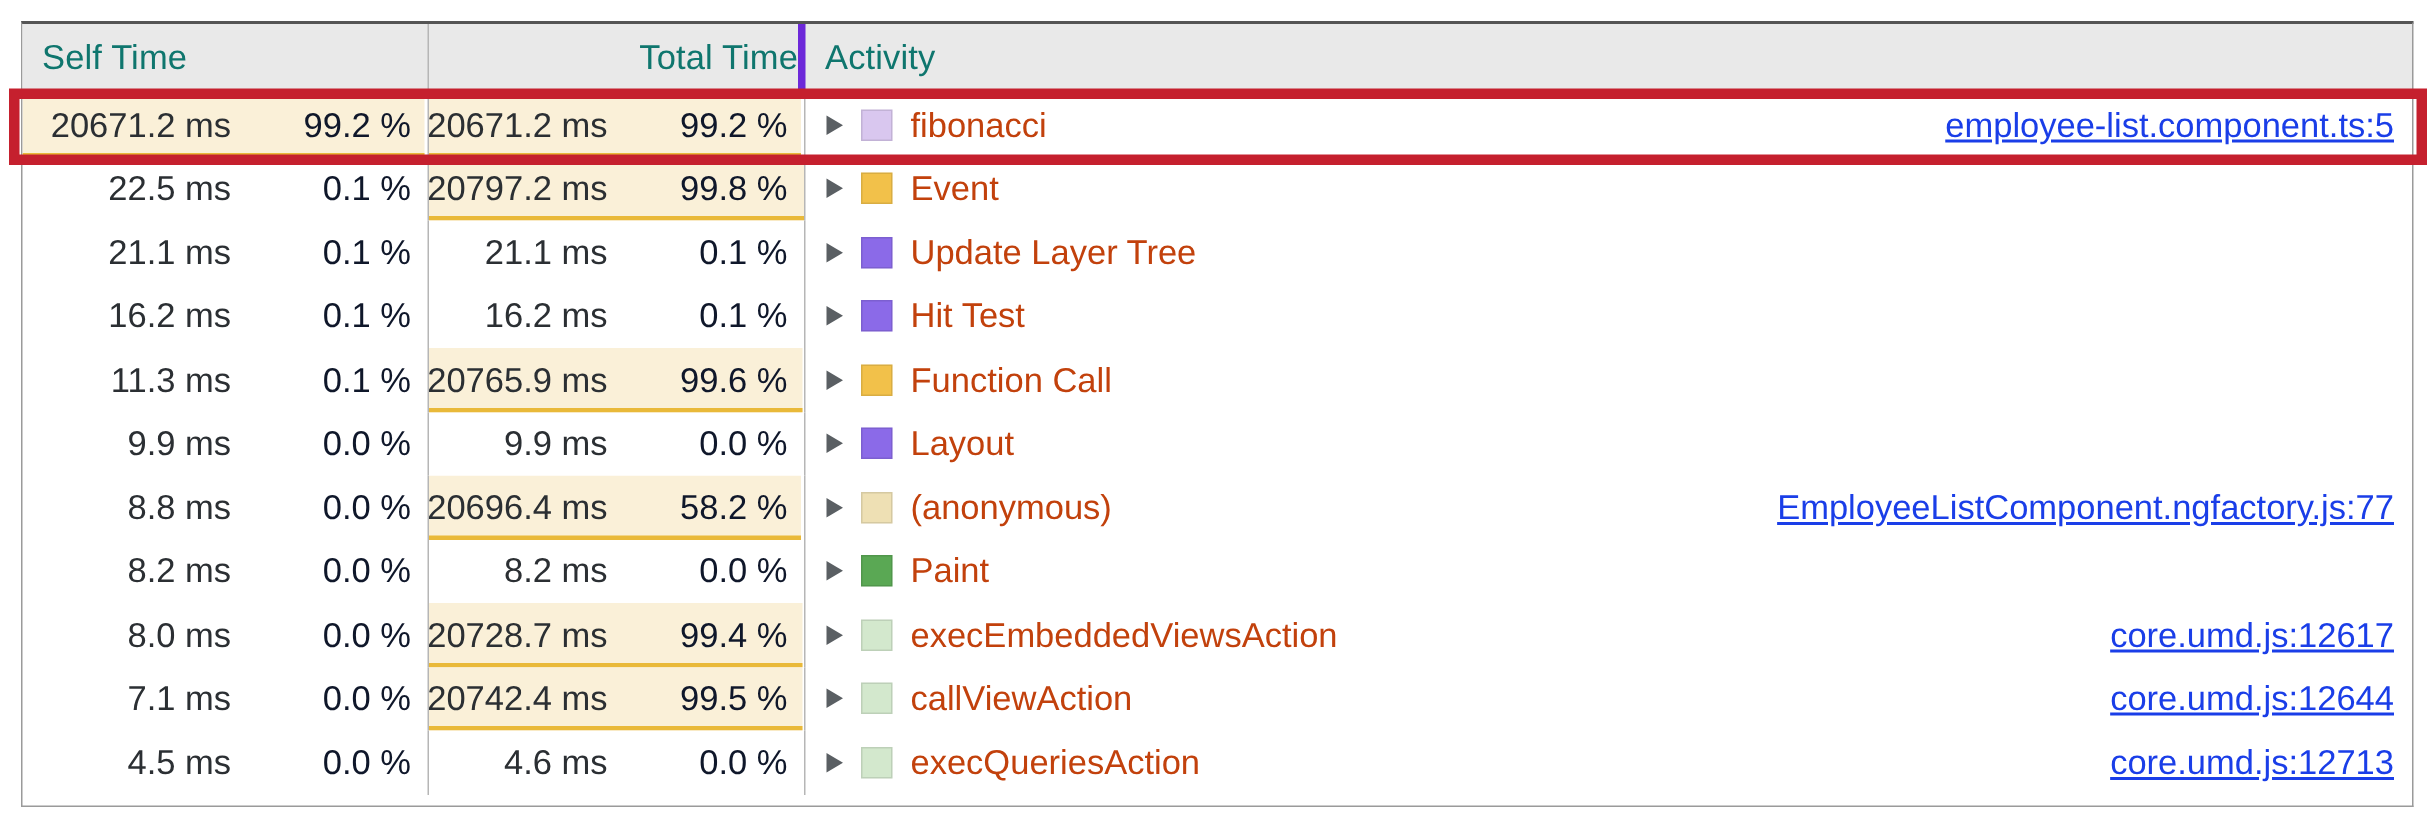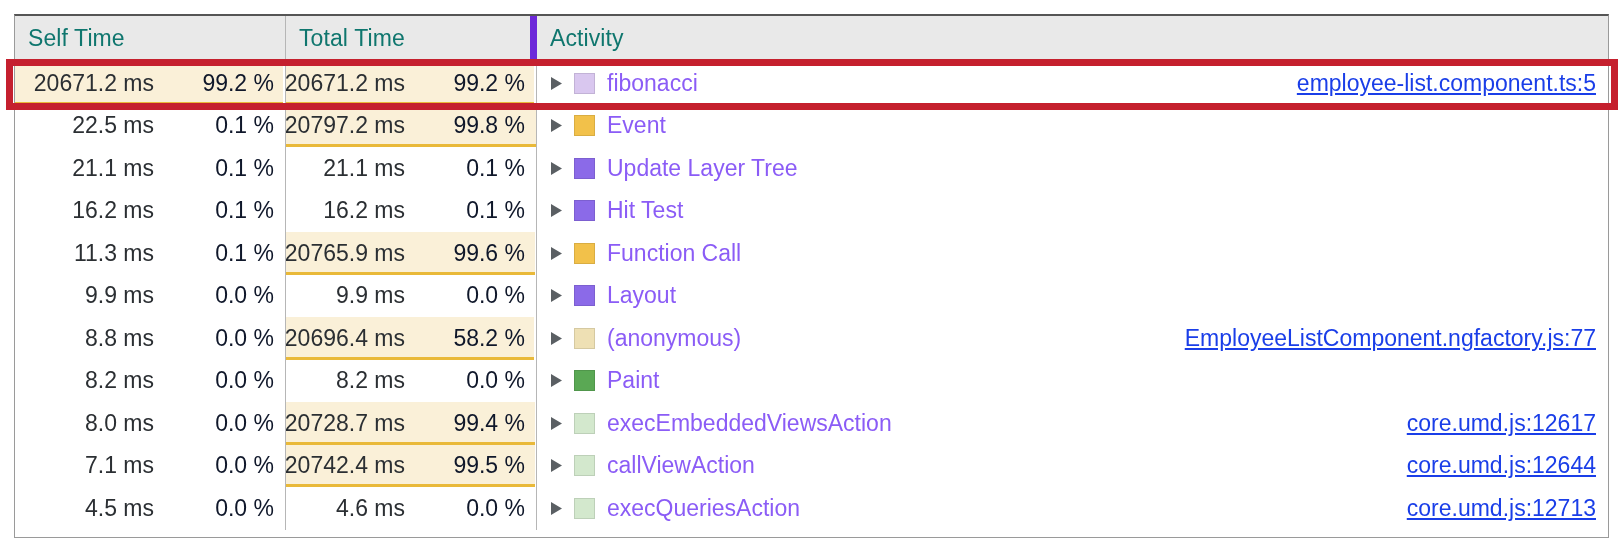--- a/index.html
+++ b/index.html
@@ -46,21 +46,21 @@
   .th {
     box-sizing: border-box;
     display: flex;
     align-items: center;
     font-size: 23px;
     color: #0f766e;
     padding-left: 13px;
     letter-spacing: .1px;
   }
   .th.self   { width: 271px; border-right: 1px solid #b6b6b6; }
-  .th.total  { width: 251px; border-right: 7px solid #6d28d9; }
+  .th.total  { width: 251px; border-right: 5px solid #6d28d9; justify-content: flex-end; }
   .th.activity { flex: 1 1 auto; }
 
   
   .tbody { display: block; }
 
   .trow {
     display: flex;
     height: 42.5px;
     box-sizing: border-box;
   }
@@ -128,21 +128,21 @@
     width: 21px;
     height: 21px;
     flex: 0 0 auto;
     margin-right: 12px;
     border: 1px solid rgba(0,0,0,.10);
     box-sizing: border-box;
   }
 
   .activity-name {
     font-size: 23px;
-    color: #8b5cf6;
+    color: #c2410c;
     white-space: nowrap;
   }
 
   .srclink {
     margin-left: auto;
     padding-right: 12px;
     font-size: 23px;
     color: #1a3ee8;
     text-decoration: underline;
     text-decoration-color: #1a3ee8;

